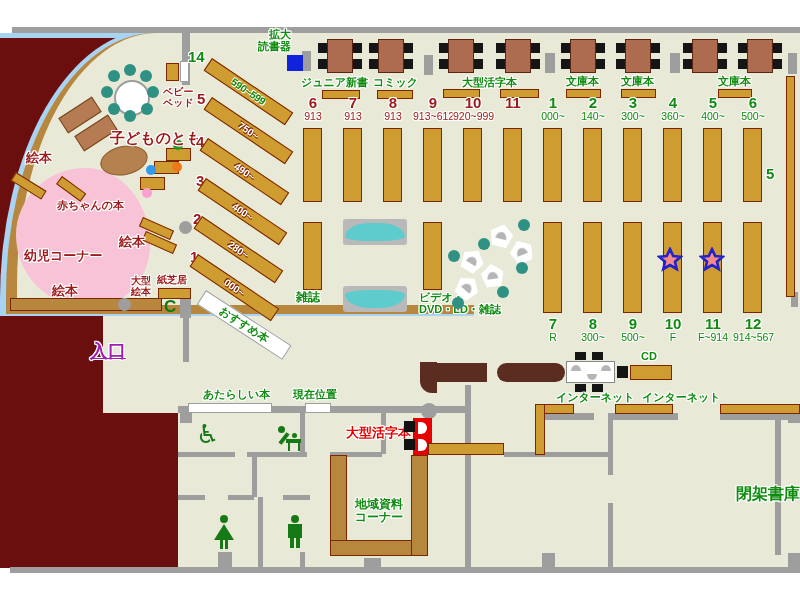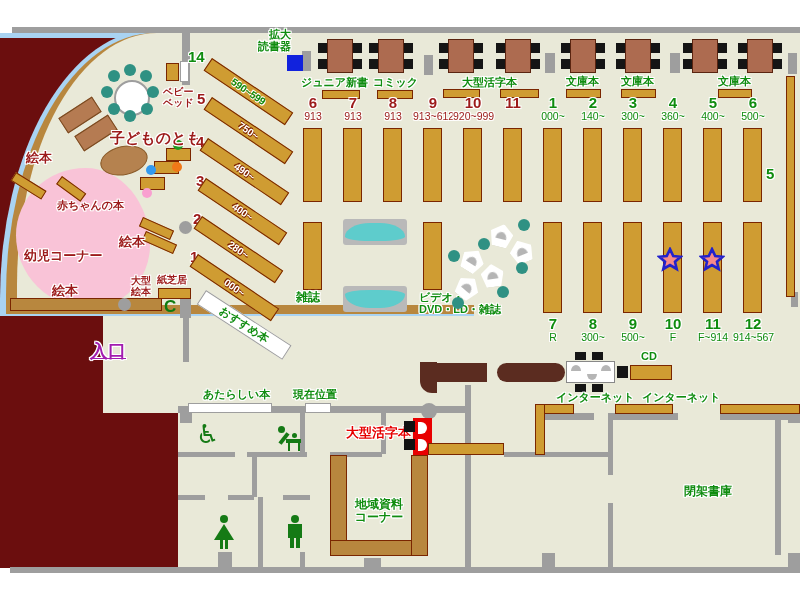--- a/index.html
+++ b/index.html
@@ -462,15 +462,15 @@
   <div class="abs" style="left:617px;top:366px;width:11px;height:12px;background:#151515;"></div>
   <div class="lbl g halo" style="left:641px;top:350px;font-size:11px;">CD</div>
   <div class="gold" style="left:630px;top:365px;width:42px;height:15px;"></div>
   <div class="lbl g halo" style="left:556px;top:391px;font-size:11px;">インターネット</div>
   <div class="lbl g halo" style="left:642px;top:391px;font-size:11px;">インターネット</div>
   <div class="gold" style="left:540px;top:404px;width:34px;height:10px;"></div>
   <div class="gold" style="left:615px;top:404px;width:58px;height:10px;"></div>
   <div class="gold" style="left:720px;top:404px;width:80px;height:10px;"></div>
   <div class="gold" style="left:535px;top:404px;width:10px;height:51px;"></div>
 
-  <div class="lbl g halo" style="left:684px;top:485px;font-size:12px;">閉架書庫</div>
+  <div class="lbl g halo" style="left:736px;top:485px;font-size:16px;">閉架書庫</div>
 
 </div>
 
 </body></html>

